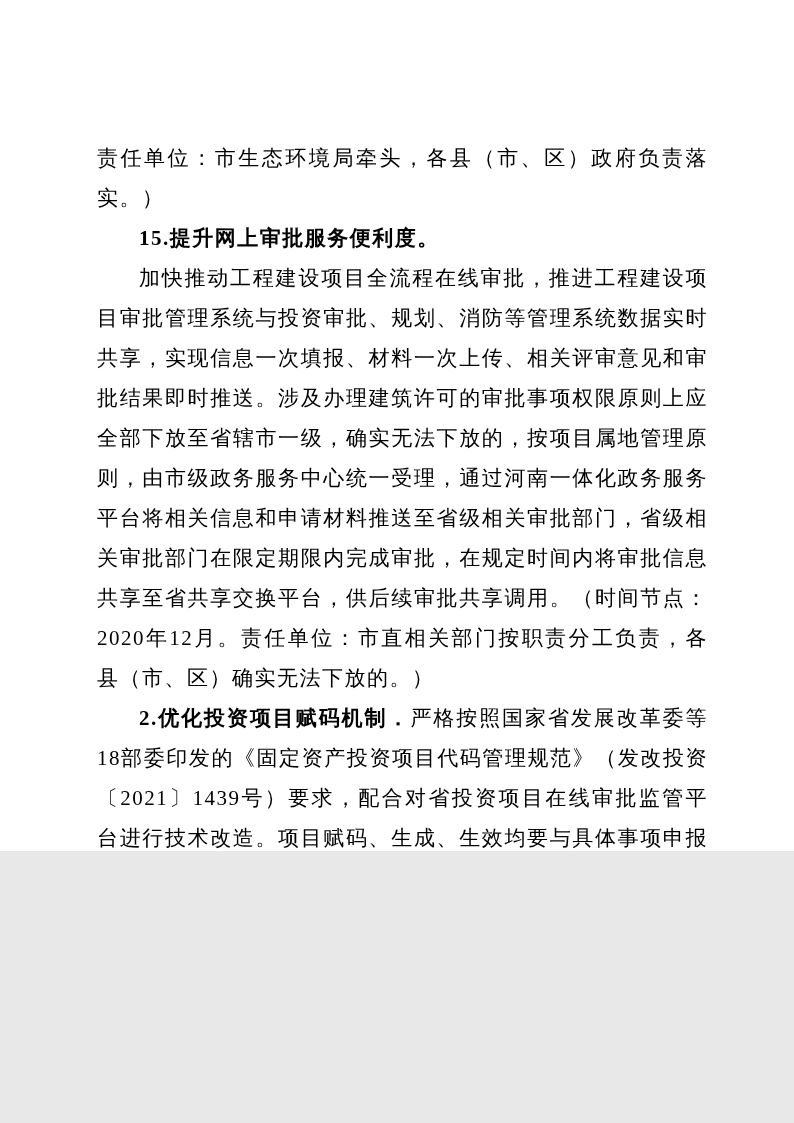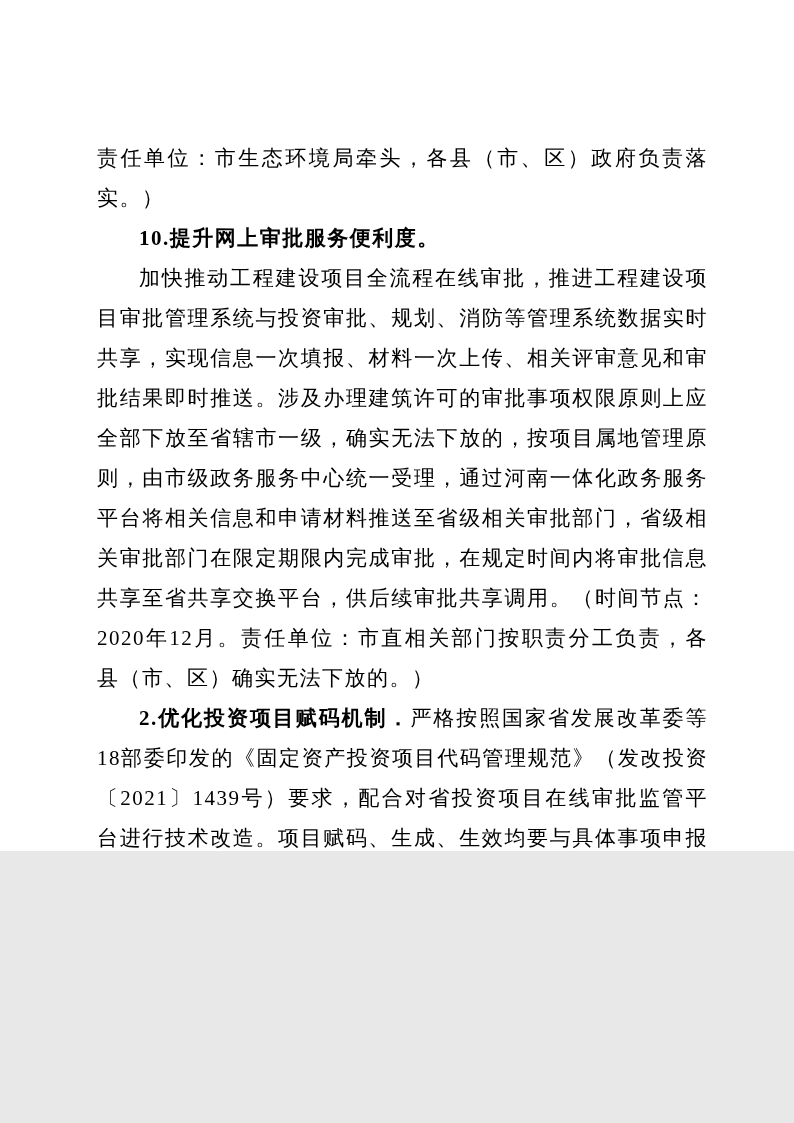--- a/index.html
+++ b/index.html
@@ -62,21 +62,21 @@
   }
 </style>
 </head>
 <body>
 
 <div class="page">
   <div class="content">
 
     <p class="bodytext continuation">责任单位：市生态环境局牵头，各县（市、区）政府负责落实。）</p>
 
-    <h2 class="heading">10.提升网上审批服务便利度。</h2>
+    <h2 class="heading">15.提升网上审批服务便利度。</h2>
 
     <p class="bodytext para">加快推动工程建设项目全流程在线审批，推进工程建设项目审批管理系统与投资审批、规划、消防等管理系统数据实时共享，实现信息一次填报、材料一次上传、相关评审意见和审批结果即时推送。涉及办理建筑许可的审批事项权限原则上应全部下放至省辖市一级，确实无法下放的，按项目属地管理原则，由市级政务服务中心统一受理，通过河南一体化政务服务平台将相关信息和申请材料推送至省级相关审批部门，省级相关审批部门在限定期限内完成审批，在规定时间内将审批信息共享至省共享交换平台，供后续审批共享调用。（时间节点：2020年12月。责任单位：市直相关部门按职责分工负责，各县（市、区）确实无法下放的。）</p>
 
     <p class="bodytext para"><span class="inline-heading">2.优化投资项目赋码机制．</span><span>严格按照国家省发展改革委等18部委印发的《固定资产投资项目代码管理规范》（发改投资〔2021〕1439号）要求，配合对省投资项目在线审批监管平台进行技术改造。项目赋码、生成、生效均要与具体事项申报完全剥离，不得以申请单位未申报事项或未完成事项审批为由，不赋予项目代码效力、不共享项目代码和基本信息，不得将赋码前为项目单位提供发展规划、产业政策等方面的咨询服务变相为申报审批事项。申请单位通过河南一体化政务服务平台登录，</span></p>
 
   </div>
 
   <div class="page-number">- 11 -</div>
 </div>
 

